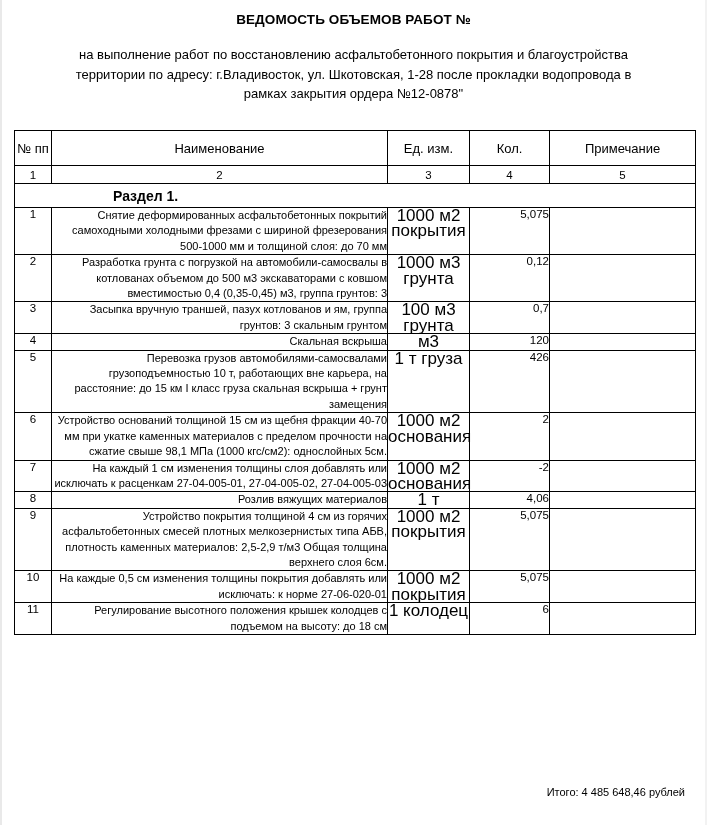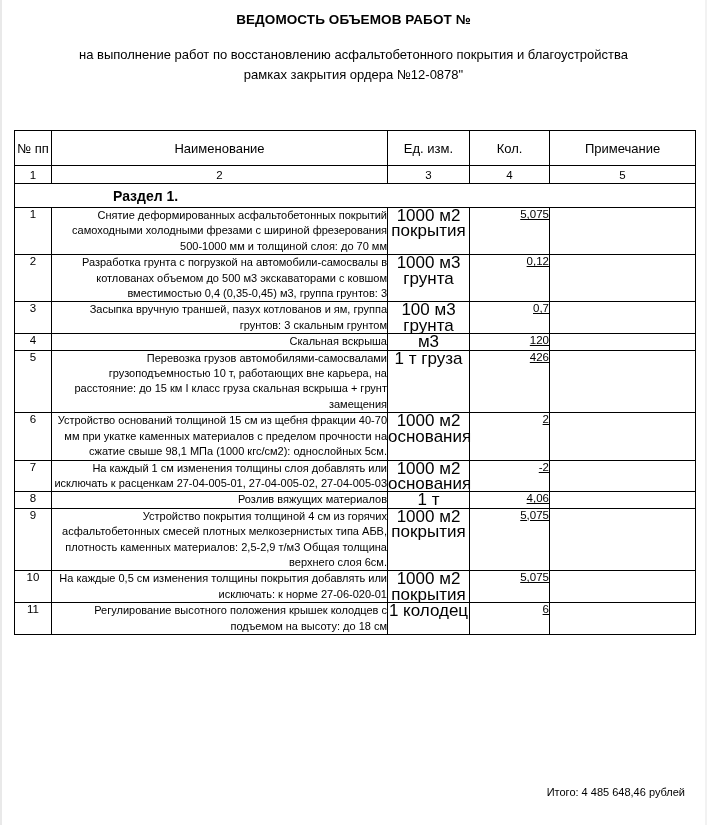--- a/index.html
+++ b/index.html
@@ -107,21 +107,20 @@
   td.cell-unit {
     text-align: center;
     padding: 2px 2px 2px 2px;
     line-height: 15.4px;
     font-size: 17px;
   }
   td.cell-qty {
     text-align: right;
     padding: 2px 4px 2px 2px;
     font-size: 11.5px;
-    text-decoration: underline;
   }
   td.cell-note {
     text-align: center;
     font-size: 11.5px;
   }
 
   
   .total-line {
     position: absolute;
     right: 22px;
@@ -153,20 +152,21 @@
 
 <div class="page">
 
   <div class="edge-left"></div>
   <div class="edge-right"></div>
 
   <div class="doc-header">
     <div class="doc-title">ВЕДОМОСТЬ ОБЪЕМОВ РАБОТ №</div>
     <div class="doc-subtitle">
       <div>на выполнение работ по восстановлению асфальтобетонного покрытия и благоустройства</div>
+      <div>территории по адресу: г.Владивосток, ул. Шкотовская, 1-28 после прокладки водопровода в</div>
       <div>рамках закрытия ордера №12-0878"</div>
     </div>
   </div>
 
   <div class="table-wrap">
     <table class="vor">
       <colgroup>
         <col class="c-num">
         <col class="c-name">
         <col class="c-unit">

